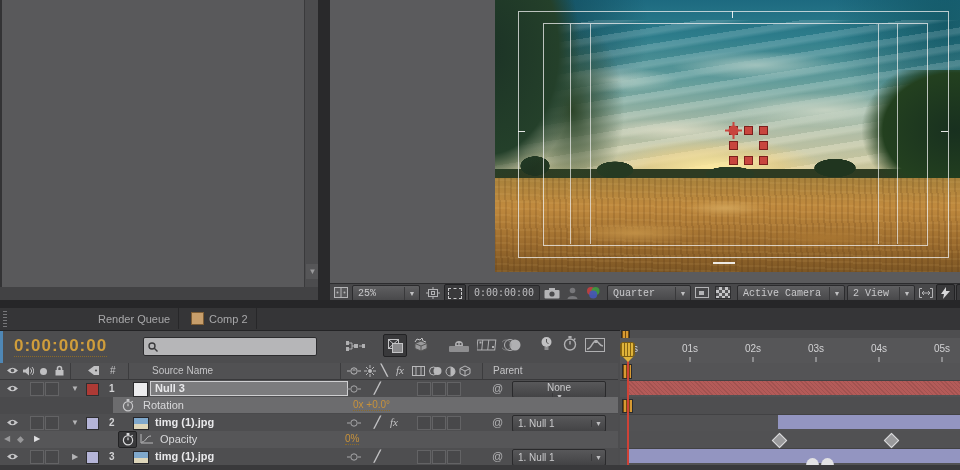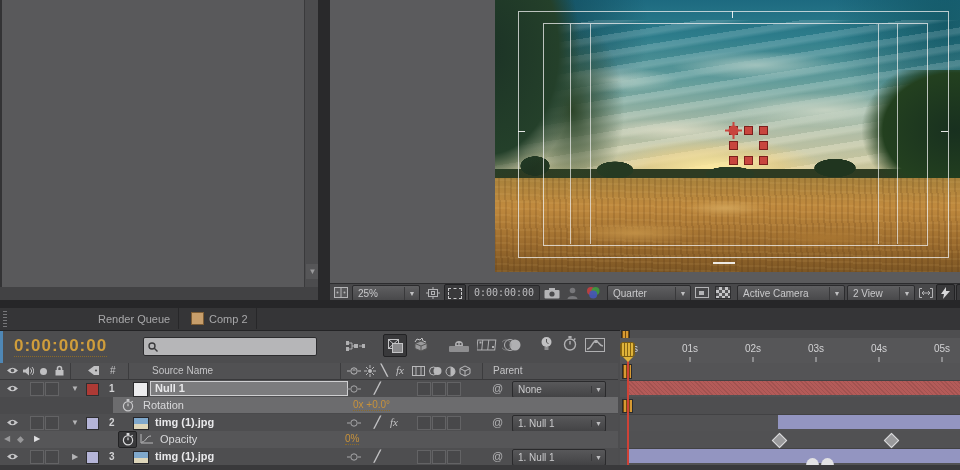--- a/index.html
+++ b/index.html
@@ -52,21 +52,21 @@
         repeating-linear-gradient(88deg,rgba(60,30,8,.25) 0 2px,transparent 2px 6px),
         repeating-linear-gradient(2deg,rgba(255,220,150,.15) 0 2px,transparent 2px 7px);}
   .guide{border:1px solid rgba(240,240,240,.75);}
   .gline{width:1px;background:rgba(240,240,240,.7);}
   .gtick{background:rgba(250,250,250,.9);}
   .handle{width:7px;height:7px;background:#c8453e;border:1px solid #7c1f1c;}
   
   .vtoolbar{left:0;top:283px;width:630px;height:17px;background:#48484a;border-top:1px solid #2c2c2e;}
   .dd{height:15px;background:linear-gradient(#5f5f61,#474749);border:1px solid #2b2b2d;border-radius:2px;
       color:#c9c9cb;font-size:10px;display:flex;align-items:center;}
-  .dd .dd-t{flex:1;padding:0 5px;white-space:nowrap;overflow:hidden;}
+  .dd .dd-t{flex:1;padding:0 5px;white-space:nowrap;overflow:hidden;font-family:Liberation Mono, monospace;}
   .dd .dd-a{width:14px;text-align:center;font-size:7px;color:#c0c0c2;border-left:1px solid #39393b;line-height:14px;}
   .tcfield{height:14px;background:#3e3e40;border:1px solid #2a2a2c;border-radius:2px;color:#bcbcbe;
       font-size:10px;font-family:"DejaVu Sans Mono",monospace;text-align:center;line-height:14px;}
   .ibtn{height:15px;display:flex;align-items:center;justify-content:center;}
   .pressed{background:#39393b;border:1px solid #222224;border-radius:2px;}
   
   .timeline{left:0;top:308px;width:960px;height:162px;background:#4d4d4f;}
   .blue-edge{left:0;top:0;width:3px;height:162px;background:#4f87b5;}
   .tabs{left:0;top:0;width:960px;height:22px;background:#353537;border-bottom:1px solid #242426;}
   .tab{height:21px;display:flex;align-items:center;gap:5px;padding:0 8px;font-size:11px;color:#a8a8aa;
@@ -442,33 +442,33 @@
             <path d="M1 4.5Q6.5 -1 12 4.5 6.5 10 1 4.5Z" fill="#c6c6c8"></path>
             <circle cx="6.5" cy="4.5" r="1.8" fill="#4e4e50"></circle>
           </svg>
       </span>
       <span class="abs sbox" style="left:30px;"></span>
       <span class="abs sbox" style="left:45px;"></span>
       <span class="abs tri" style="left:71px;">▼</span>
       <span class="abs chip" style="left:86px;background:#ad3a35;"></span>
       <span class="abs idx" style="left:109px;top:3px;">1</span>
       <span class="abs thumb-null" style="left:133px;"></span>
-      <span class="abs namecell lname" style="left:150px;width:188px;">Null 1</span>
+      <span class="abs namecell lname" style="left:150px;width:188px;">Null 3</span>
       <span class="abs" style="left:347px;top:5px;">
         <svg width="14" height="8">
             <path d="M0 4h3M11 4h3" stroke="#a8a8aa"></path>
             <circle cx="7" cy="4" r="3.2" fill="none" stroke="#a8a8aa"></circle>
           </svg>
       </span>
       <span class="abs slash" style="left:374px;">╱</span>
       <span class="abs sbox" style="left:417px;"></span>
       <span class="abs sbox" style="left:432px;"></span>
       <span class="abs sbox" style="left:447px;"></span>
       <span class="abs pick" style="left:492px;">@</span>
-      <span class="abs pdd" style="left:512px;">
+      <span class="abs pdd" style="left:512px;flex-direction:column;">
         <span class="dd-t">None</span>
           <span class="dd-a">▼</span>
       </span>
     </div>
 
     <div class="abs tl-row" style="top:89px;background:#4a4a4c;">
       <div class="abs" style="left:113px;top:0;width:505px;height:16px;background:#6c6c6e;"></div>
       <span class="abs" style="left:122px;top:2px;">
         <svg width="12" height="13">
             <circle cx="6" cy="7.2" r="4.6" fill="none" stroke="#c8c8ca" stroke-width="1.2"></circle>

